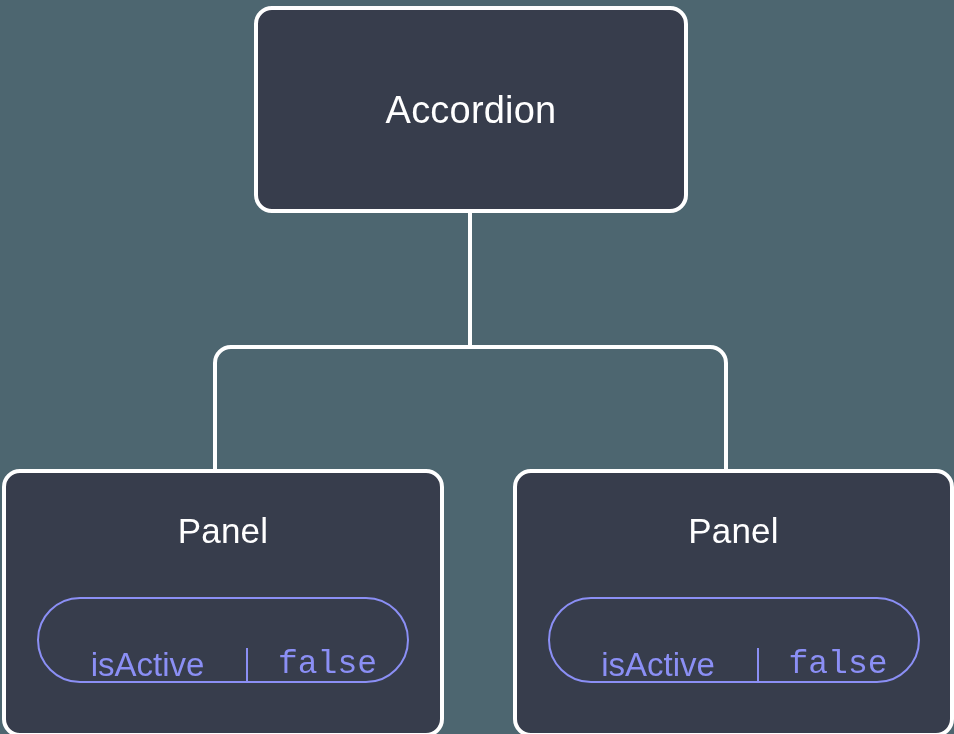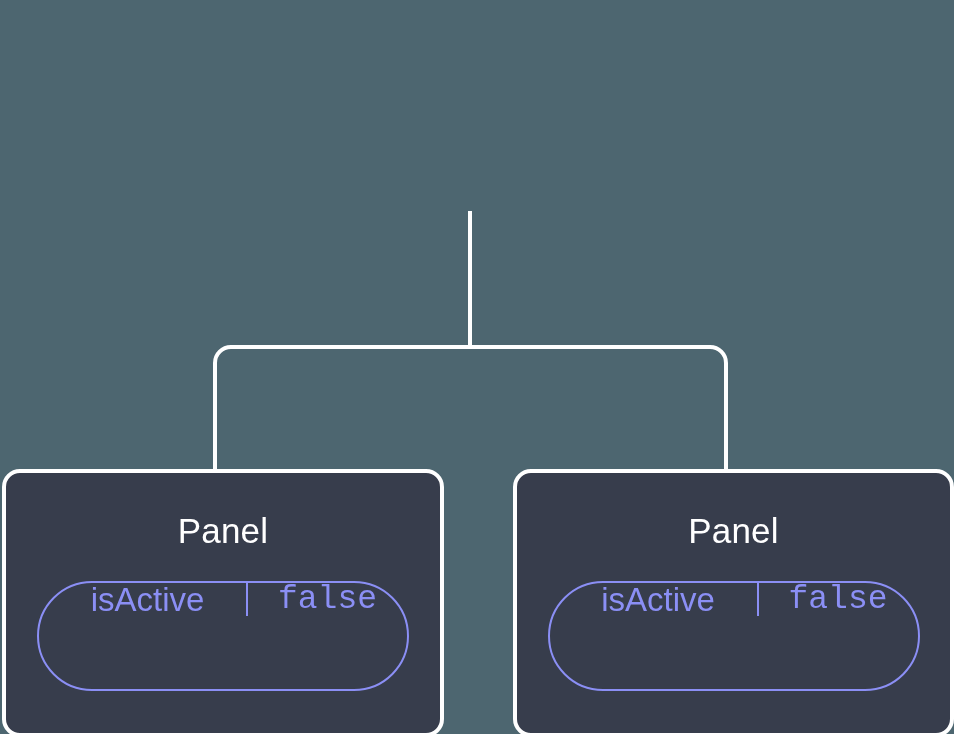--- a/index.html
+++ b/index.html
@@ -70,31 +70,31 @@
     letter-spacing: 0.2px;
     line-height: 1;
     text-align: center;
     white-space: nowrap;
   }
   #node-accordion .node-title {
     font-size: 38px;
   }
   .panel-title {
     font-size: 35px;
-    margin-bottom: 33px;
+    margin-bottom: 49px;
   }
 
   
   .prop-pill {
     display: flex;
-    align-items: flex-start;
+    align-items: flex-end;
     box-sizing: border-box;
     border: 2px solid #8b8ff5;
     border-radius: 999px;
-    height: 110px;
+    height: 86px;
     width: 372px;
     overflow: hidden;
   }
   .prop-key, .prop-value {
     display: flex;
     align-items: center;
     justify-content: center;
     color: #8b8ff5;
     font-size: 33px;
     line-height: 1;
@@ -115,20 +115,23 @@
 <body>
 
 <div id="canvas">
 
   <svg id="connectors" viewBox="0 0 954 734" width="954" height="734" fill="none" xmlns="http://www.w3.org/2000/svg" aria-hidden="true">
     <path d="M470,211 L470,347" stroke="#ffffff" stroke-width="4" stroke-linecap="butt"></path>
     <path d="M215,471 L215,363 A16,16 0 0 1 231,347 L470,347" stroke="#ffffff" stroke-width="4" stroke-linecap="butt"></path>
     <path d="M726,471 L726,363 A16,16 0 0 0 710,347 L470,347" stroke="#ffffff" stroke-width="4" stroke-linecap="butt"></path>
   </svg>
 
+  <div class="node" id="node-accordion">
+    <div class="node-title">Accordion</div>
+  </div>
 
   <div class="node" id="node-panel-left">
     <div class="node-title panel-title">Panel</div>
     <div class="prop-pill">
       <div class="prop-key">isActive</div>
       <div class="prop-value">false</div>
     </div>
   </div>
 
   <div class="node" id="node-panel-right">

